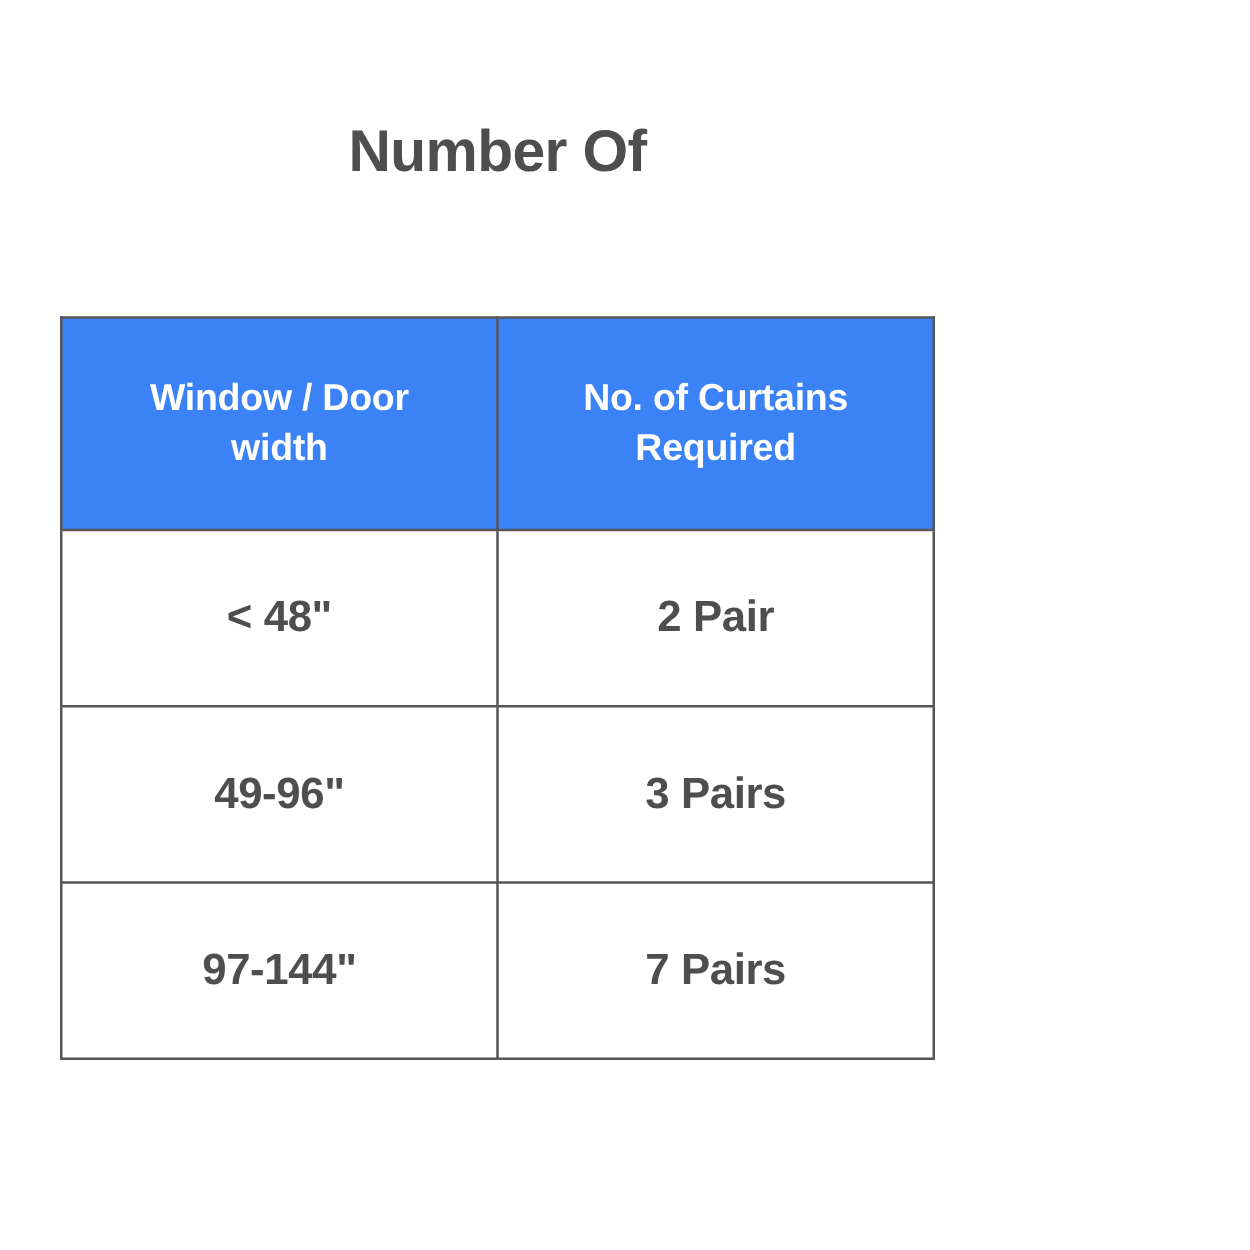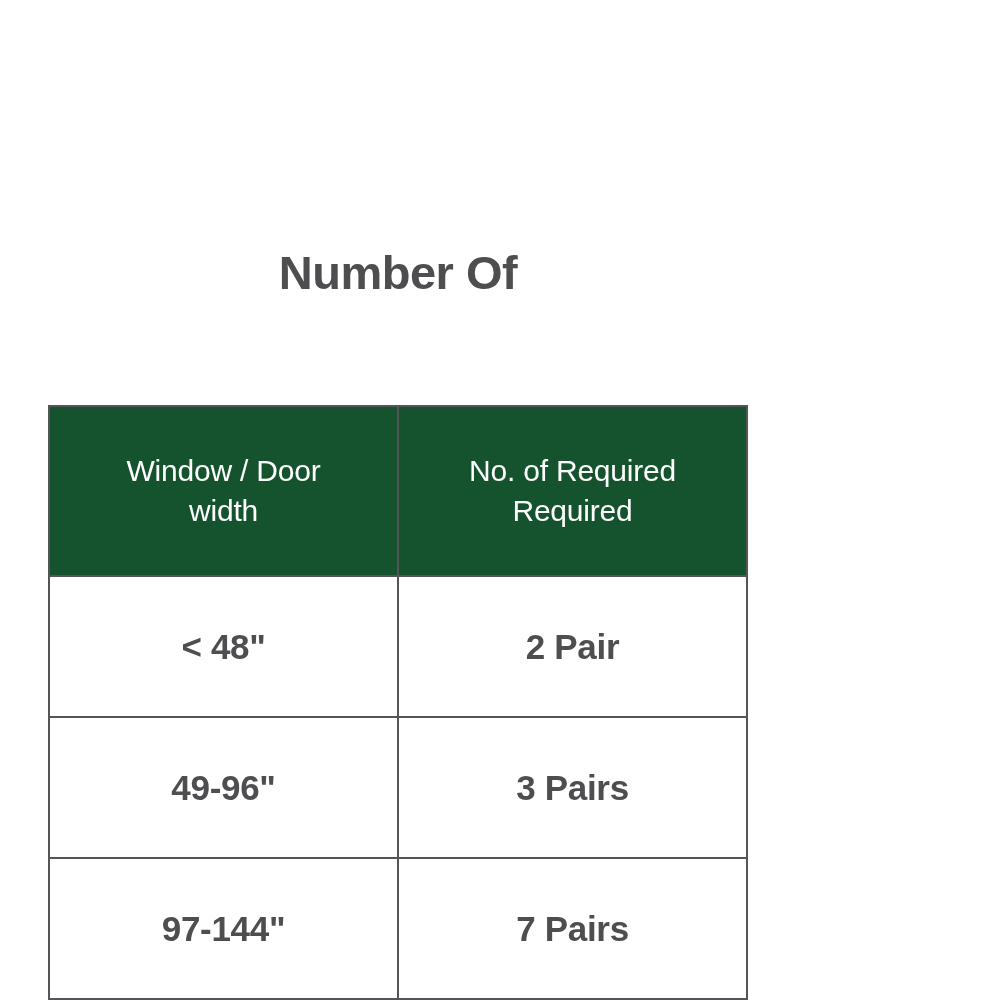--- a/index.html
+++ b/index.html
@@ -15,21 +15,20 @@
     overflow: hidden;
   }
   .page {
     width: 796px;
     height: 1000px;
     position: relative;
     box-sizing: border-box;
     display: flex;
     flex-direction: column;
     align-items: center;
-    justify-content: flex-end;
   }
   .title {
     margin-top: 88px;
     text-align: center;
     font-size: 47px;
     font-weight: bold;
     letter-spacing: -0.5px;
     line-height: 1.42;
     color: #4e4e51;
     width: 820px;
@@ -46,24 +45,24 @@
     width: 100%;
     table-layout: fixed;
   }
   table.size-table th,
   table.size-table td {
     border: 2px solid #555558;
     text-align: center;
     vertical-align: middle;
   }
   table.size-table thead th {
-    background: #14532d;
+    background: #3b82f6;
     color: #ffffff;
     font-size: 30px;
-    font-weight: normal;
+    font-weight: bold;
     line-height: 1.33;
     height: 152px;
     padding: 8px 14px;
     letter-spacing: -0.2px;
   }
   table.size-table tbody td {
     background: #ffffff;
     color: #4e4e51;
     font-size: 35px;
     font-weight: bold;
@@ -89,21 +88,21 @@
         <col class="c1">
         <col class="c2">
       </colgroup>
       <thead>
         <tr>
           <th>
             <span>Window / Door</span><br>
             <span>width</span>
           </th>
           <th>
-            <span>No. of Required</span><br>
+            <span>No. of Curtains</span><br>
             <span>Required</span>
           </th>
         </tr>
       </thead>
       <tbody>
         <tr>
           <td>&lt; 48"</td>
           <td>2 Pair</td>
         </tr>
         <tr>

